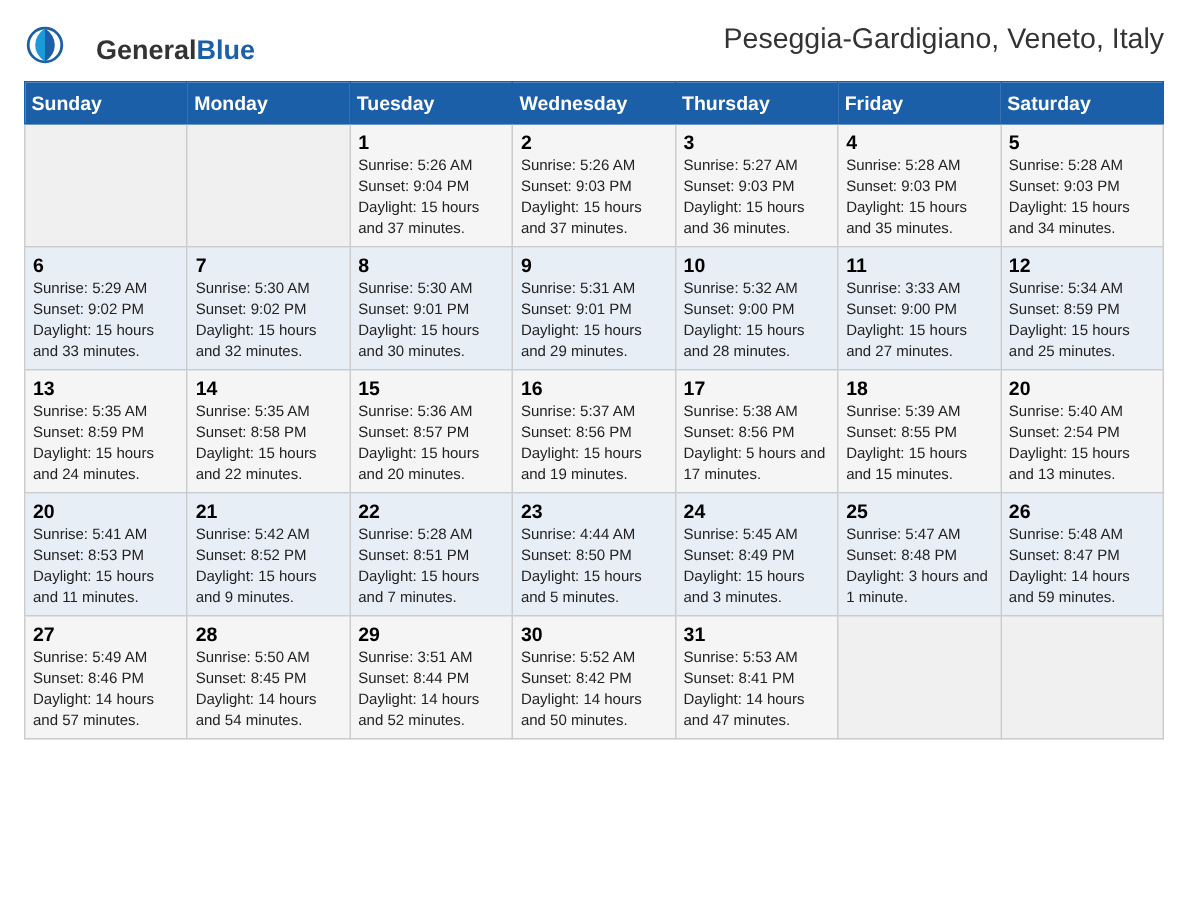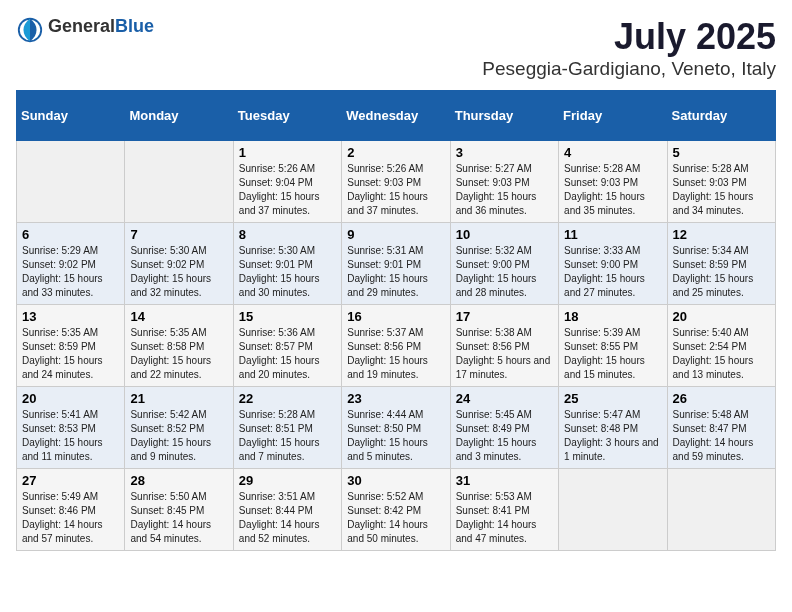--- a/index.html
+++ b/index.html
@@ -11,22 +11,22 @@
       padding: 16px;
     }
     .header {
       display: flex;
       justify-content: space-between;
       align-items: flex-start;
       margin-bottom: 10px;
     }
     .logo {
       display: flex;
-      align-items: flex-start;
-      gap: 4px;
+      align-items: flex-end;
+      gap: 20px;
     }
     .logo-icon {
       width: 28px;
       height: 28px;
     }
     .title-section {
       text-align: right;
     }
     .month-year {
       font-size: 36px;
@@ -38,21 +38,21 @@
       color: #333;
     }
     table {
       width: 100%;
       border-collapse: collapse;
       font-size: 11px;
     }
     thead tr th {
       background-color: #1a5fa8;
       color: white;
-      padding: 17px 4px;
+      padding: 6px 4px;
       text-align: left;
       font-size: 13px;
       font-weight: bold;
       border: 1px solid #1a5fa8;
     }
     tbody tr td {
       border: 1px solid #ccc;
       vertical-align: top;
       padding: 4px 5px;
       height: 80px;
@@ -88,21 +88,20 @@
     <svg class="logo-icon" viewBox="0 0 30 30" xmlns="http://www.w3.org/2000/svg">
       <circle cx="15" cy="15" r="12" fill="none" stroke="#1a5fa8" stroke-width="2"></circle>
       <path d="M15 3 Q22 8 22 15 Q22 22 15 27" fill="#1a5fa8"></path>
       <path d="M15 3 Q8 8 8 15 Q8 22 15 27" fill="#1a9ad6"></path>
     </svg>
     <div>
       <span style="font-size:18px;font-weight:bold;color:#333;">General</span><span style="font-size:18px;font-weight:bold;color:#1a5fa8;">Blue</span>
     </div>
   </div>
   <div class="title-section">
-    <div class="month-year">July 2025</div>
     <div class="location">Peseggia-Gardigiano, Veneto, Italy</div>
   </div>
 </div>
 
 <table>
   <thead>
     <tr>
     <th>Sunday</th>
         <th>Monday</th>
         <th>Tuesday</th>

